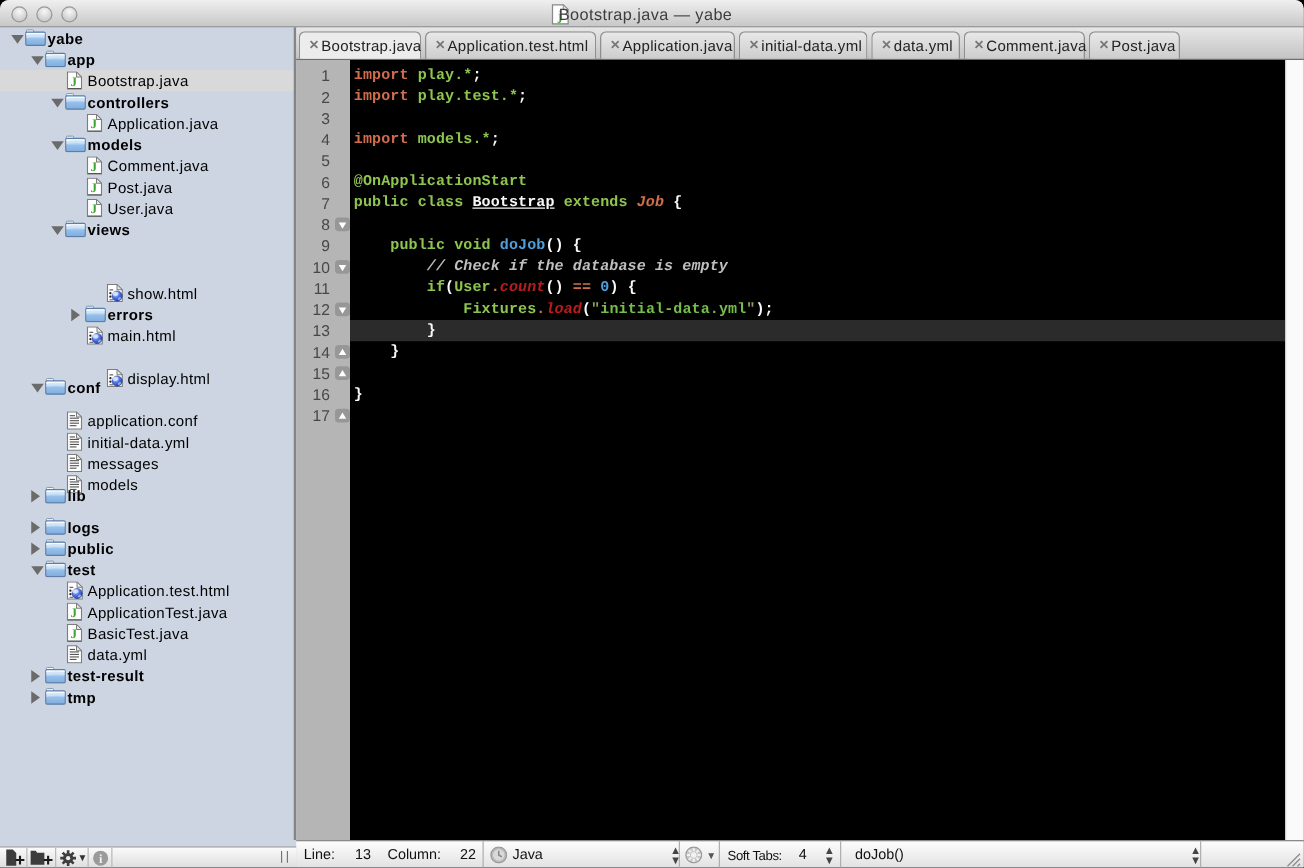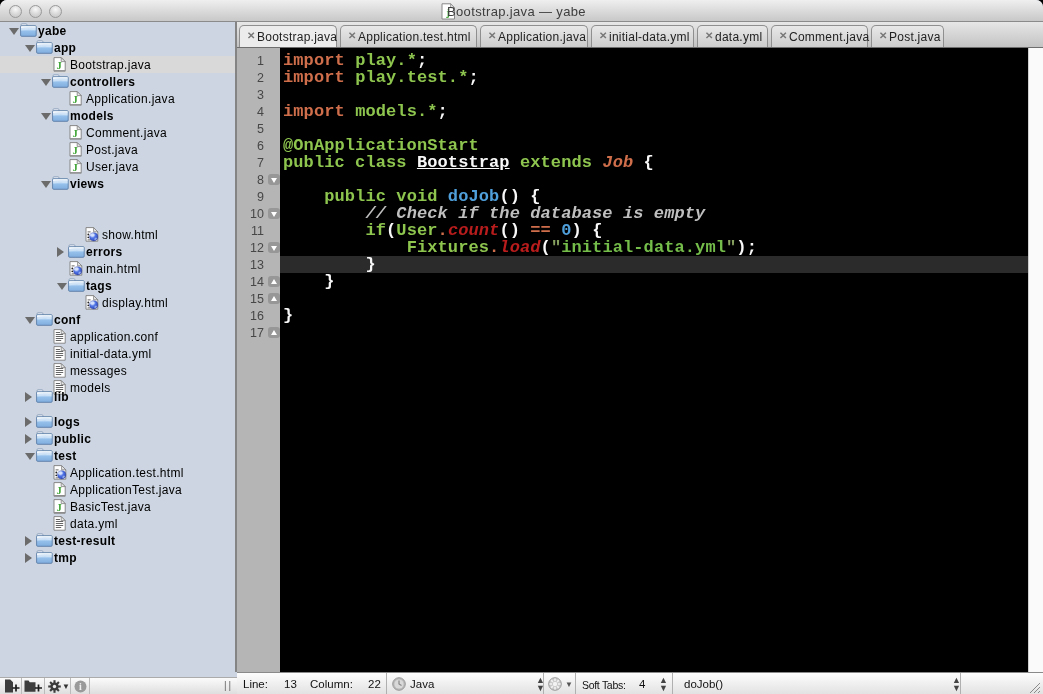--- a/index.html
+++ b/index.html
@@ -43,21 +43,21 @@
 .gn { position:absolute; right:16px; top:1.5px; font-size:12.5px; color:#474747; }
 .fb { position:absolute; left:31px; top:3px; width:12px; height:11px; background:#979797;
   border-radius:3px; }
 .ftd { position:absolute; left:2.5px; top:3.5px; width:0; height:0;
   border-left:3.5px solid transparent; border-right:3.5px solid transparent; border-top:5px solid #fff; }
 .ftu { position:absolute; left:2.5px; top:2.5px; width:0; height:0;
   border-left:3.5px solid transparent; border-right:3.5px solid transparent; border-bottom:5px solid #fff; }
 #codebg { position:absolute; left:280px; top:48px; width:748px; height:624px; background:#000; }
 #hl { position:absolute; left:280px; top:256px; width:748px; height:17px; background:#2b2b2b; }
 #code { position:absolute; left:283px; top:52px; font-family:"Liberation Mono", monospace;
-  font-size:17px; font-weight:bold; letter-spacing:0.1px; }
+  font-size:12px; font-weight:bold; letter-spacing:0.1px; }
 .cl { height:17px; line-height:17px; white-space:pre; }
 .w  { color:#f8f8f8; }
 .g  { color:#8ec54f; }
 .o  { color:#cf6e4b; }
 .oi { color:#cf6e4b; font-style:italic; }
 .bl { color:#4f9fdb; }
 .ci { color:#bfbfbf; font-style:italic; }
 .wi { color:#b91c1c; font-style:italic; }
 .wu { color:#f8f8f8; text-decoration:underline; }
 .q  { color:#87a15f; }
@@ -231,45 +231,35 @@
 <rect x="2.6" y="4.4" width="3" height="1" fill="#666"></rect>
 <circle cx="3.3" cy="7.5" r="0.9" fill="#222"></circle>
 <circle cx="3.3" cy="10.3" r="0.9" fill="#222"></circle>
 <rect x="2.6" y="12.4" width="3" height="0.9" fill="#666"></rect>
 <circle cx="8.7" cy="9.8" r="4.1" fill="url(#gl)" stroke="#16288c" stroke-width="0.4"></circle>
 <ellipse cx="7.3" cy="8" rx="2.4" ry="1.7" fill="#dbe6ff" opacity="0.85"></ellipse>
 <path d="M9.8 13.2 A3.8 3.8 0 0 0 12.2 10.9 L10.6 10.6 L9.2 11.9 Z" fill="#b9cdfa" opacity="0.7"></path>
 </svg>
         <span class="tname" style="left:86px">main.html</span>
       </div>
-<div class="trow" style="top:255px">
-        <span class="tri-d" style="left:57px"></span>
-        <svg class="fic" style="left:68px;top:1px" width="17" height="14" viewBox="0 0 17 14">
-<path d="M1.1 3.4 L1.1 1.7 Q1.1 0.9 1.9 0.9 L6.1 0.9 Q6.9 0.9 6.9 1.7 L6.9 3.4 Z" fill="#f6fafd" stroke="#7e96b4" stroke-width="0.8"></path>
-<rect x="0.6" y="2.7" width="15.6" height="10.6" rx="1.1" fill="url(#fg)" stroke="#5b7da6" stroke-width="0.9"></rect>
-<path d="M1.5 3.3 L15.3 3.3 Q15.8 3.3 15.8 3.9 L15.8 4.6 Q8 3.6 1 4.9 L1 3.9 Q1 3.3 1.5 3.3 Z" fill="#ffffff" opacity="0.9"></path>
-<path d="M1 4.9 Q8 3.6 15.8 4.6 L15.8 7.2 Q8 6.1 1 7.4 Z" fill="#ffffff" opacity="0.35"></path>
-</svg>
-        <span class="tname b" style="left:86px">tags</span>
-      </div>
 <div class="trow" style="top:272px">
         <svg class="fic" style="left:85px;top:1px" width="14" height="15" viewBox="0 0 14 15">
 <path d="M1 0.6 L8.6 0.6 L12.8 4.8 L12.8 14.2 L1 14.2 Z" fill="#ffffff" stroke="#7d7d7d" stroke-width="0.9"></path>
 <path d="M8.6 0.6 L8.6 4.8 L12.8 4.8 Z" fill="#e8e8e8" stroke="#7d7d7d" stroke-width="0.8"></path>
 <rect x="2.6" y="4.4" width="3" height="1" fill="#666"></rect>
 <circle cx="3.3" cy="7.5" r="0.9" fill="#222"></circle>
 <circle cx="3.3" cy="10.3" r="0.9" fill="#222"></circle>
 <rect x="2.6" y="12.4" width="3" height="0.9" fill="#666"></rect>
 <circle cx="8.7" cy="9.8" r="4.1" fill="url(#gl)" stroke="#16288c" stroke-width="0.4"></circle>
 <ellipse cx="7.3" cy="8" rx="2.4" ry="1.7" fill="#dbe6ff" opacity="0.85"></ellipse>
 <path d="M9.8 13.2 A3.8 3.8 0 0 0 12.2 10.9 L10.6 10.6 L9.2 11.9 Z" fill="#b9cdfa" opacity="0.7"></path>
 </svg>
         <span class="tname" style="left:102px">display.html</span>
       </div>
-<div class="trow" style="top:289px">
+<div class="trow" style="top:279px">
         <span class="tri-d" style="left:25px"></span>
         <svg class="fic" style="left:36px;top:1px" width="17" height="14" viewBox="0 0 17 14">
 <path d="M1.1 3.4 L1.1 1.7 Q1.1 0.9 1.9 0.9 L6.1 0.9 Q6.9 0.9 6.9 1.7 L6.9 3.4 Z" fill="#f6fafd" stroke="#7e96b4" stroke-width="0.8"></path>
 <rect x="0.6" y="2.7" width="15.6" height="10.6" rx="1.1" fill="url(#fg)" stroke="#5b7da6" stroke-width="0.9"></rect>
 <path d="M1.5 3.3 L15.3 3.3 Q15.8 3.3 15.8 3.9 L15.8 4.6 Q8 3.6 1 4.9 L1 3.9 Q1 3.3 1.5 3.3 Z" fill="#ffffff" opacity="0.9"></path>
 <path d="M1 4.9 Q8 3.6 15.8 4.6 L15.8 7.2 Q8 6.1 1 7.4 Z" fill="#ffffff" opacity="0.35"></path>
 </svg>
         <span class="tname b" style="left:54px">conf</span>
       </div>
 <div class="trow" style="top:306px">

